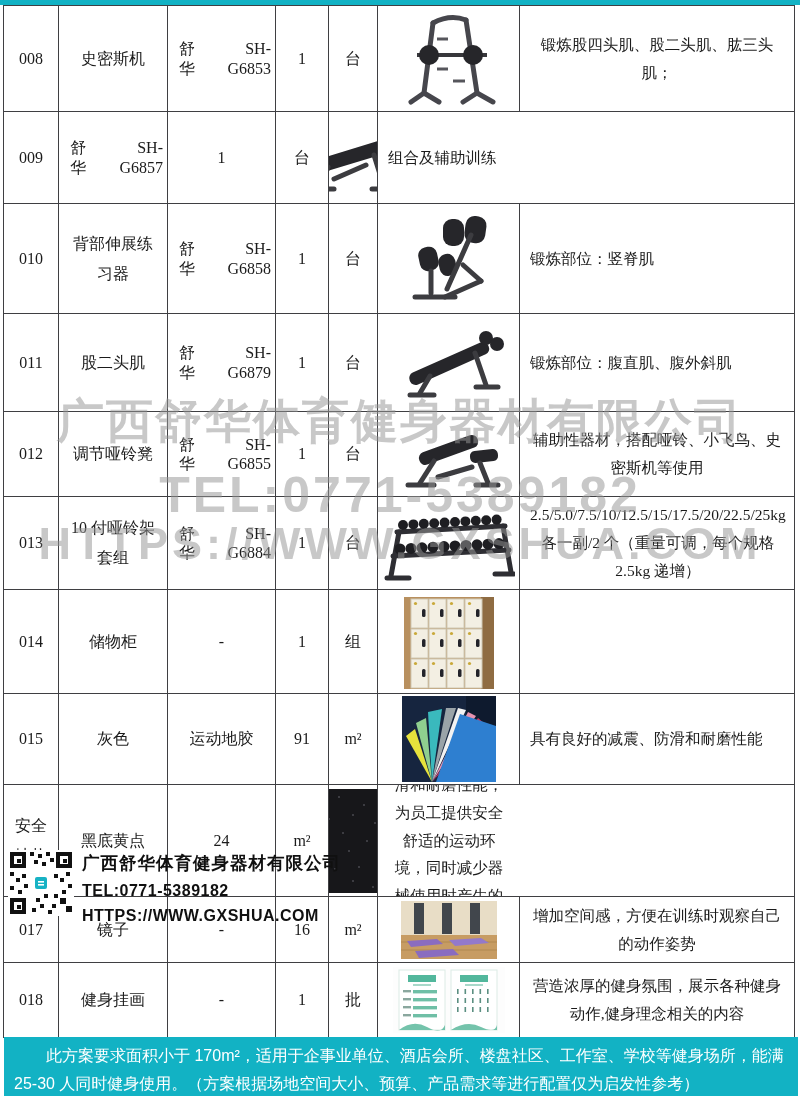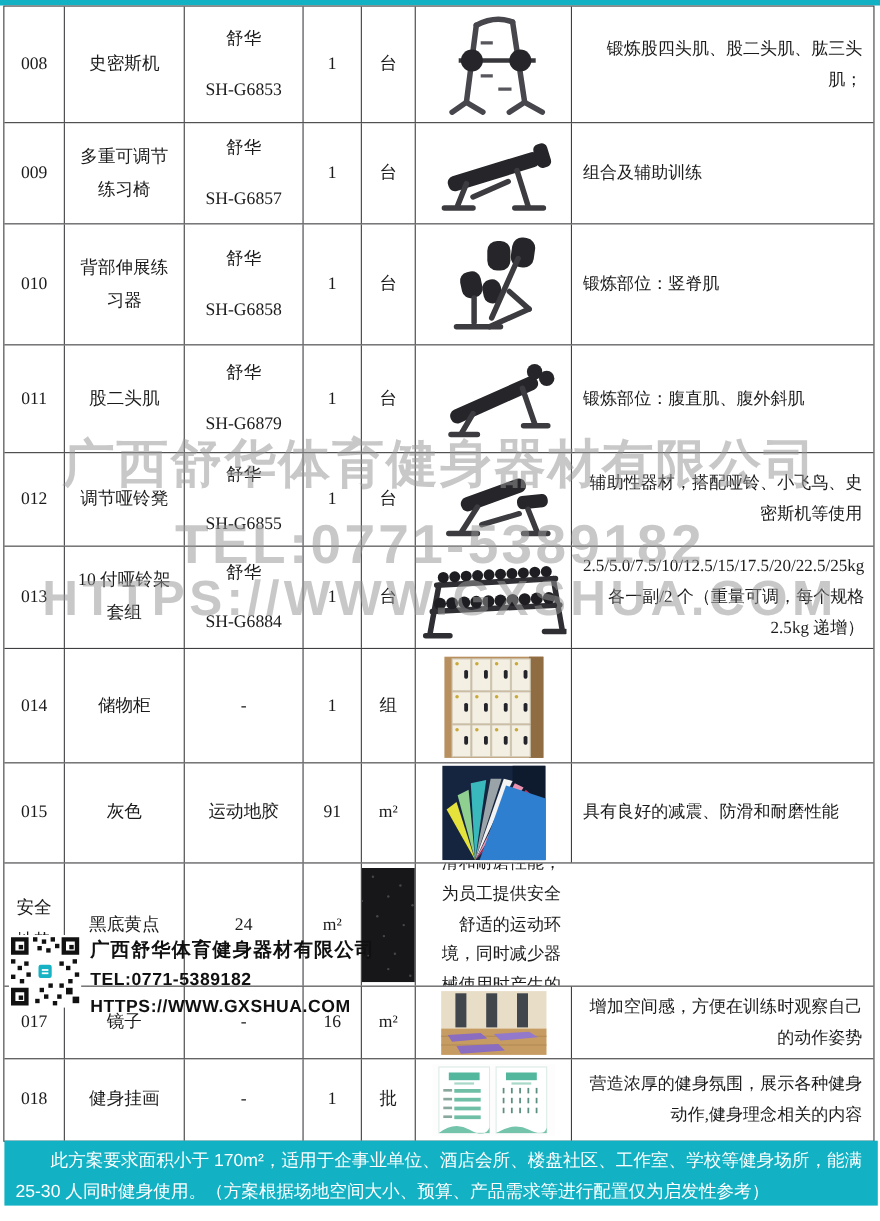--- a/index.html
+++ b/index.html
@@ -6,22 +6,22 @@
   .page{position:relative;width:800px;height:1110px;background:#fff;overflow:hidden;
         font-family:"Liberation Serif","DejaVu Serif",serif;color:#1b1b1b;}
   .topbar{position:absolute;left:0;top:0;width:800px;height:5px;background:#12b2c4;}
   .eqtable{position:absolute;left:3px;top:5px;width:792px;border:1px solid #3f3f42;box-sizing:border-box;background:#fff;}
   .trow{display:grid;grid-template-columns:55px 109px 108px 53px 49px 142px 1fr;
         border-bottom:1px solid #3f3f42;box-sizing:border-box;}
   .trow:last-child{border-bottom:none;}
   .td{border-right:1px solid #3f3f42;box-sizing:border-box;display:flex;align-items:center;
       justify-content:center;text-align:center;font-size:16px;line-height:1.85;padding:2px 4px;overflow:hidden;}
   .td.c1{padding:19px 8px;}
-  .td.c2{flex-direction:column;gap:26px;line-height:1.2;}
-  .td.c6{border-right:none;justify-content:flex-start;text-align:right;font-size:15.5px;
+  .td.c2{flex-direction:row;gap:26px;line-height:1.2;text-align:right;}
+  .td.c6{border-right:none;justify-content:flex-start;text-align:center;font-size:15.5px;
          padding:4px 10px;line-height:1.8;}
   .td .imgbox{display:flex;align-items:center;justify-content:center;}
   
   .wm{position:absolute;left:0;width:800px;text-align:center;pointer-events:none;white-space:nowrap;
       font-family:"Liberation Sans","DejaVu Sans",sans-serif;font-weight:bold;color:rgba(150,150,150,0.52);z-index:5;}
   .wm1{top:390px;font-size:47px;letter-spacing:2px;}
   .wm2{top:466px;font-size:50px;letter-spacing:3px;}
   .wm3{top:518px;font-size:45px;letter-spacing:4px;}
   
   .contact{position:absolute;left:8px;top:849px;display:flex;gap:8px;align-items:flex-start;z-index:6;
@@ -70,21 +70,20 @@
    <line x1="24" y1="44" x2="94" y2="44" stroke="#37373b" stroke-width="4"></line>
    <circle cx="36" cy="44" r="10" fill="#26262a"></circle>
               <circle cx="80" cy="44" r="10" fill="#26262a"></circle>
             </svg>
           </div>
         </div>
         <div class="td c6">锻炼股四头肌、股二头肌、肱三头肌；</div>
       </div>
       <div class="trow" style="height: 92px;">
         <div class="td c0">009</div>
-        <div class="td c1">多重可调节练习椅</div>
         <div class="td c2">
           <span>舒华</span>
           <span>SH-G6857</span>
         </div>
         <div class="td c3">1</div>
         <div class="td c4">台</div>
         <div class="td c5">
           <div class="imgbox">
             <svg width="118" height="74" viewBox="0 0 118 74">
    <g transform="rotate(-17 59 36)">

